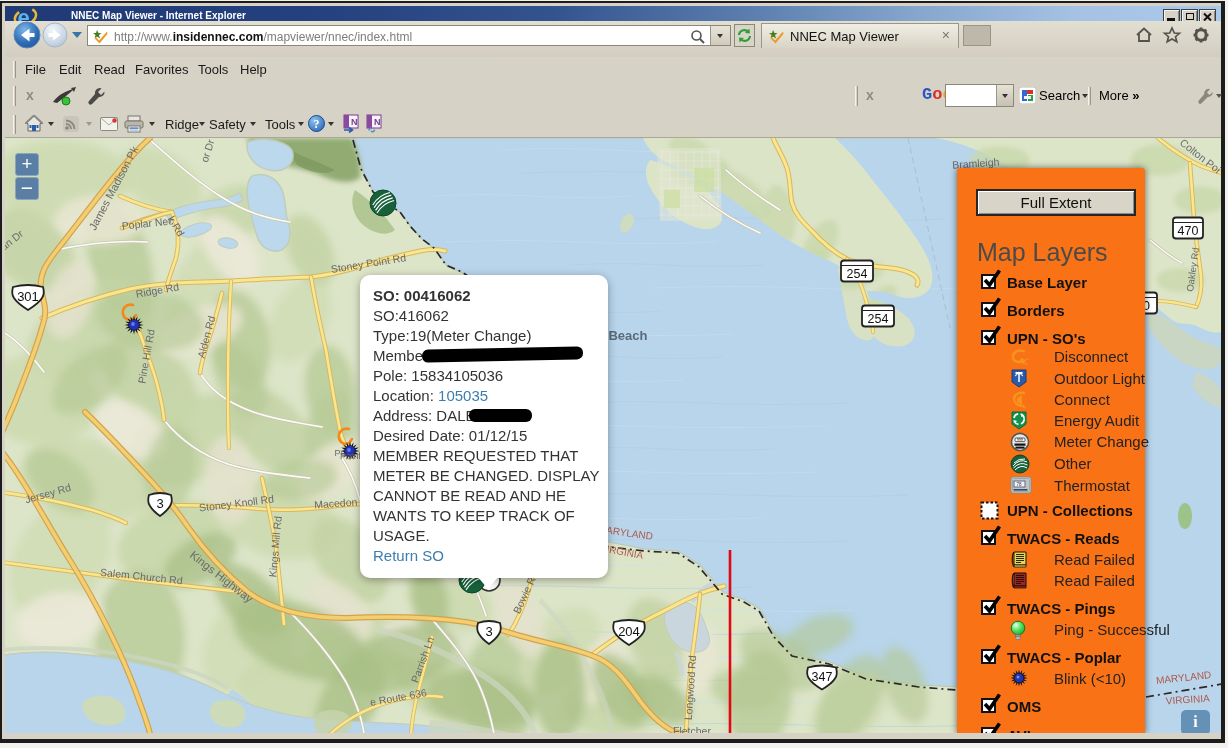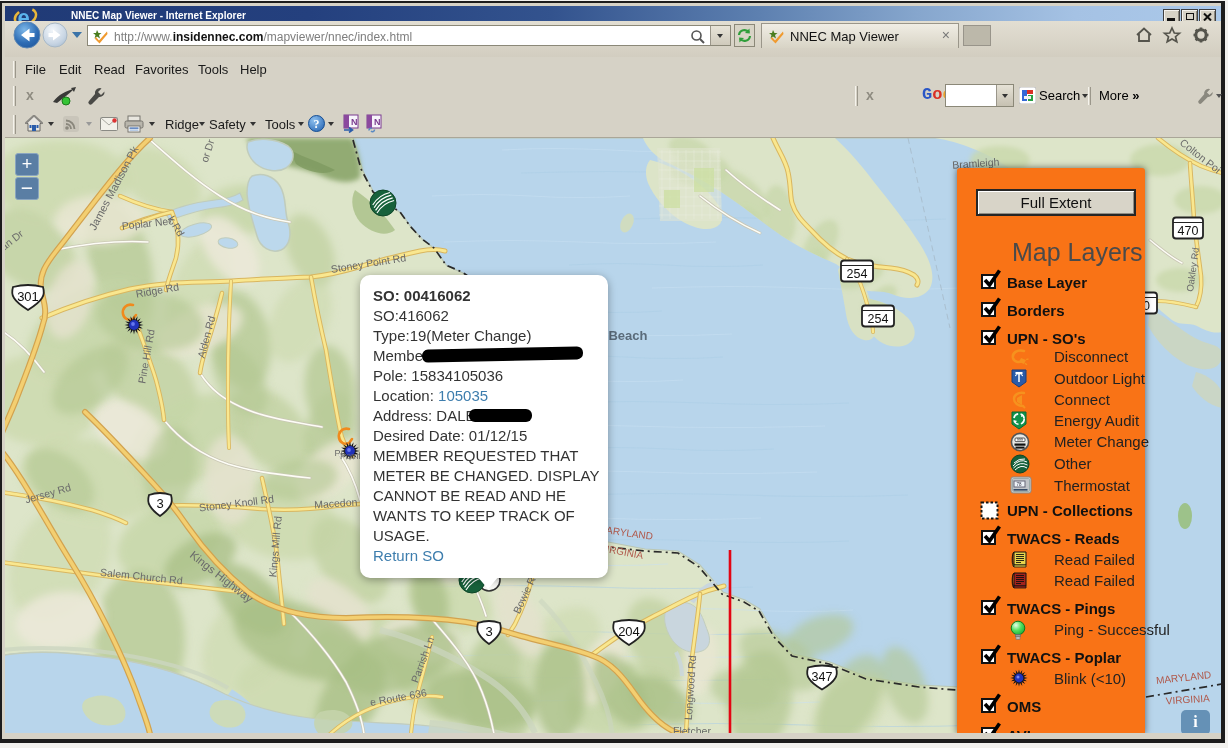--- a/index.html
+++ b/index.html
@@ -40,21 +40,21 @@
 .zbtn { position:absolute; left:10px; width:24px; height:23px; background:#5a7ea4; border:1px solid #8aa5c0; color:#fff; text-align:center; font-size:18px; line-height:21px; border-radius:3px; }
 
 #popup { position:absolute; left:355px; top:137px; width:248px; height:303px; background:#fff; border-radius:10px; box-shadow:0 2px 9px rgba(0,0,0,0.35); }
 #popup .pc { position:absolute; left:13px; top:11px; font-size:15px; color:#333; line-height:20px; white-space:nowrap; }
 #popup a { color:#3d7dad; text-decoration:none; }
 .redact { position:absolute; background:#000; border-radius:6px; }
 #ptail { position:absolute; left:472px; top:438px; width:0; height:0; border-left:11px solid transparent; border-right:11px solid transparent; border-top:13px solid #fff; }
 
 #panel { position:absolute; left:952px; top:30px; width:188px; height:566px; background:#f97316; box-shadow:0 0 7px rgba(0,0,0,0.55); border-radius:3px 3px 0 0; }
 #febtn { position:absolute; left:19px; top:21px; width:160px; height:27px; background:#d8d4c8; border:2px solid #262626; box-shadow:inset 1px 1px 0 #fff, inset -1px -1px 0 #8f8c84; font-size:15px; color:#111; text-align:center; line-height:23px; }
-#mlhead { position:absolute; left:20px; top:70px; font-size:25px; color:#4a4a4a;margin-left:35px; }
+#mlhead { position:absolute; left:20px; top:70px; font-size:25px; color:#4a4a4a; }
 .cbrow { position:absolute; left:24px; height:18px; }
 .cbx { position:absolute; left:0; top:0; width:15px; height:15px; background:#fff; border:2px solid #111; }
 .cbx svg.chk { position:absolute; left:-1px; top:-7px; }
 .cbrow .clbl { position:absolute; left:26px; top:0px; font-size:15px; font-weight:bold; color:#111; white-space:nowrap; }
 .subrow { position:absolute; left:53px; height:18px; }
 .subrow .slbl { position:absolute; left:44px; top:1px; font-size:15px; color:#222; white-space:nowrap; }
 .subrow svg { position:absolute; left:0; top:0; }
 #infobtn { position:absolute; left:1176px; top:572px; width:29px; height:25px; background:#6591b6; border-radius:5px; color:#fff; text-align:center; font-family:"Liberation Serif",serif; font-weight:bold; font-size:16px; line-height:24px; }
 </style>
 </head>

